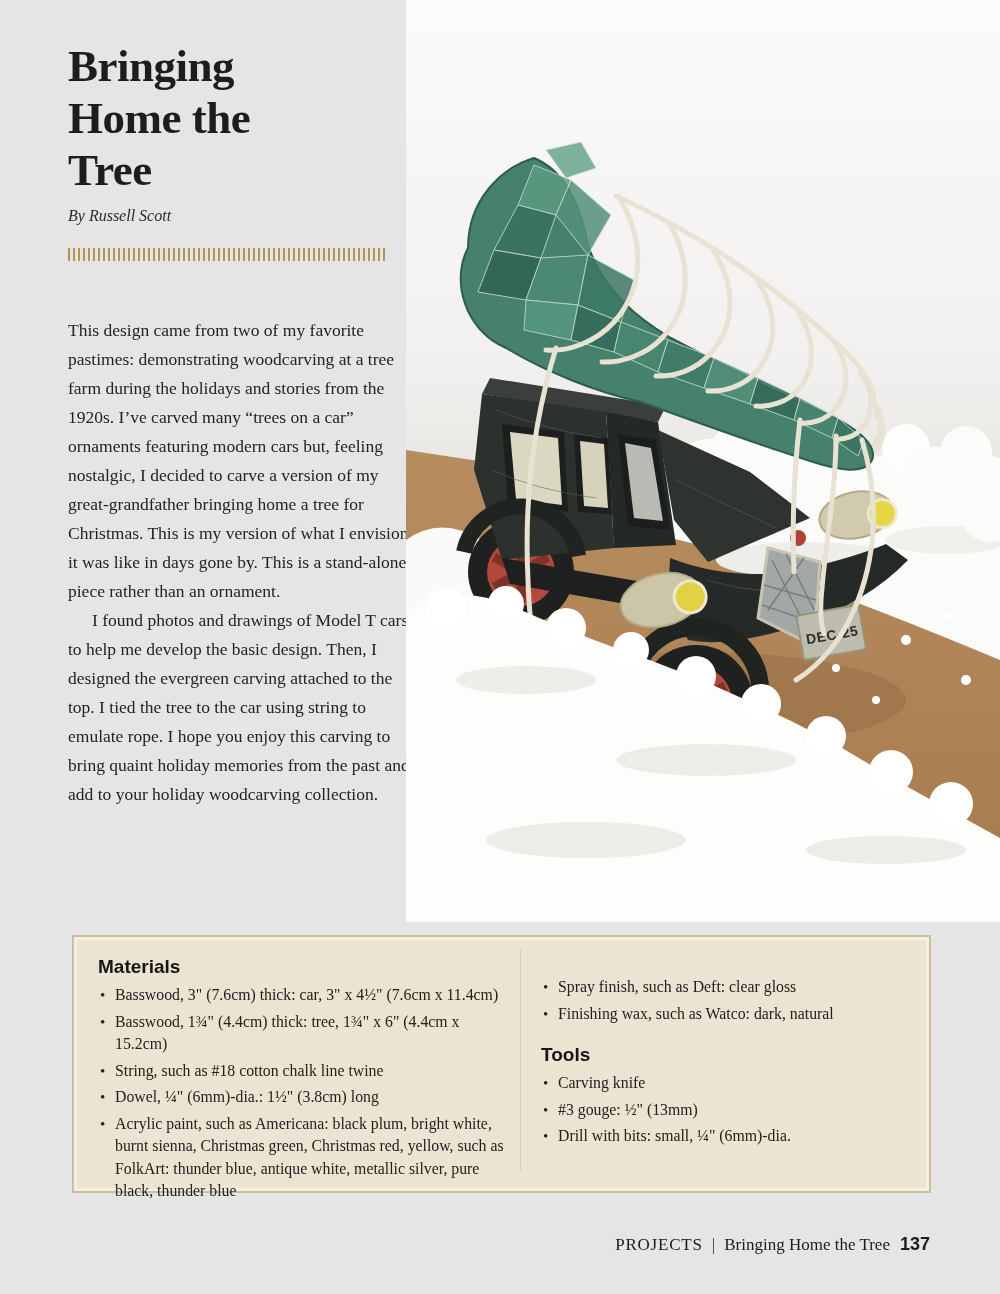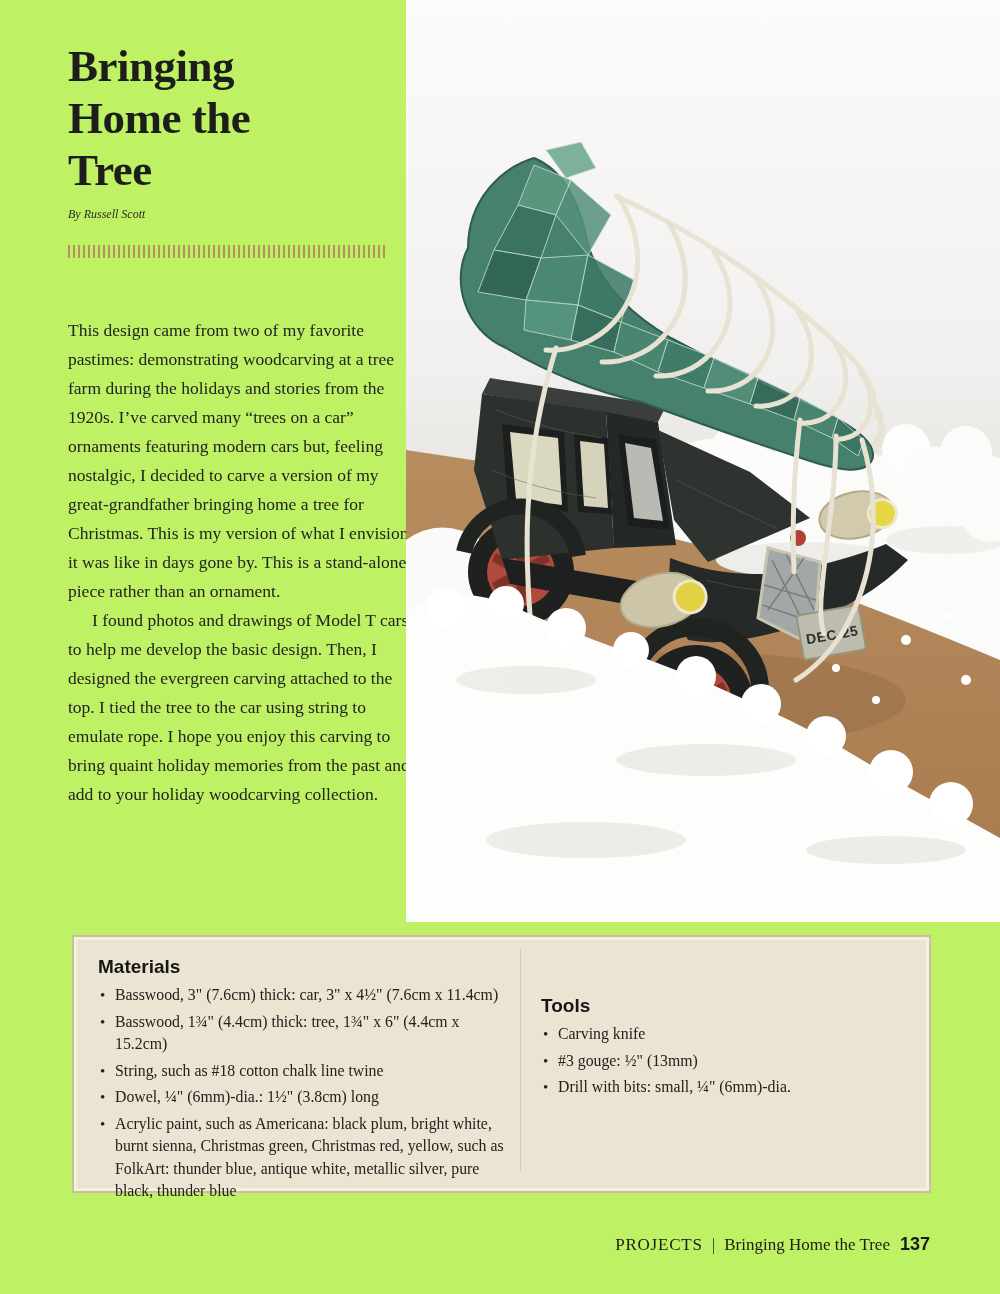--- a/index.html
+++ b/index.html
@@ -1,33 +1,33 @@
 <!DOCTYPE html>
 <html><head>
 <meta charset="utf-8">
 <style>
   * { box-sizing: border-box; margin: 0; padding: 0; }
   html,body { background:#ffffff; }
   .page {
     position: relative;
     width: 1000px; height: 1294px;
-    background: #bef264;
+    background: #e5e5e5;
     overflow: hidden;
     font-family: "Liberation Serif", serif;
     color: #222220;
   }
 
   
   .article-head { position:absolute; left:68px; top:40px; width:342px; }
   .article-head h1 {
     font-family:"Liberation Serif", serif;
     font-weight:700; font-size:45px; line-height:1.16;
     color:#1d1d1b; white-space:pre-line; letter-spacing:-0.5px;
   }
-  .byline { margin-top:10px; font-style:italic; font-size:12px; color:#2a2a28; }
+  .byline { margin-top:10px; font-style:italic; font-size:16px; color:#2a2a28; }
   .tick-rule {
     margin-top:23px; width:318px; height:13px;
     background: repeating-linear-gradient(to right, #b1945a 0 2px, transparent 2px 5px);
   }
 
   
   .body-copy {
     position:absolute; left:68px; top:316px; width:344px;
     font-size:17.5px; line-height:29px; color:#232321;
   }
@@ -287,20 +287,22 @@
       <ul>
           <li>Basswood, 3" (7.6cm) thick: car, 3" x 4½" (7.6cm x 11.4cm)</li>
           <li>Basswood, 1¾" (4.4cm) thick: tree, 1¾" x 6" (4.4cm x 15.2cm)</li>
           <li>String, such as #18 cotton chalk line twine</li>
           <li>Dowel, ¼" (6mm)-dia.: 1½" (3.8cm) long</li>
           <li>Acrylic paint, such as Americana: black plum, bright white, burnt sienna, Christmas green, Christmas red, yellow, such as FolkArt: thunder blue, antique white, metallic silver, pure black, thunder blue</li>
         </ul>
     </div>
     <div class="col-right">
       <ul>
+          <li>Spray finish, such as Deft: clear gloss</li>
+          <li>Finishing wax, such as Watco: dark, natural</li>
         </ul>
       <h2>Tools</h2>
       <ul>
           <li>Carving knife</li>
           <li>#3 gouge: ½" (13mm)</li>
           <li>Drill with bits: small, ¼" (6mm)-dia.</li>
         </ul>
     </div>
   </aside>
 

